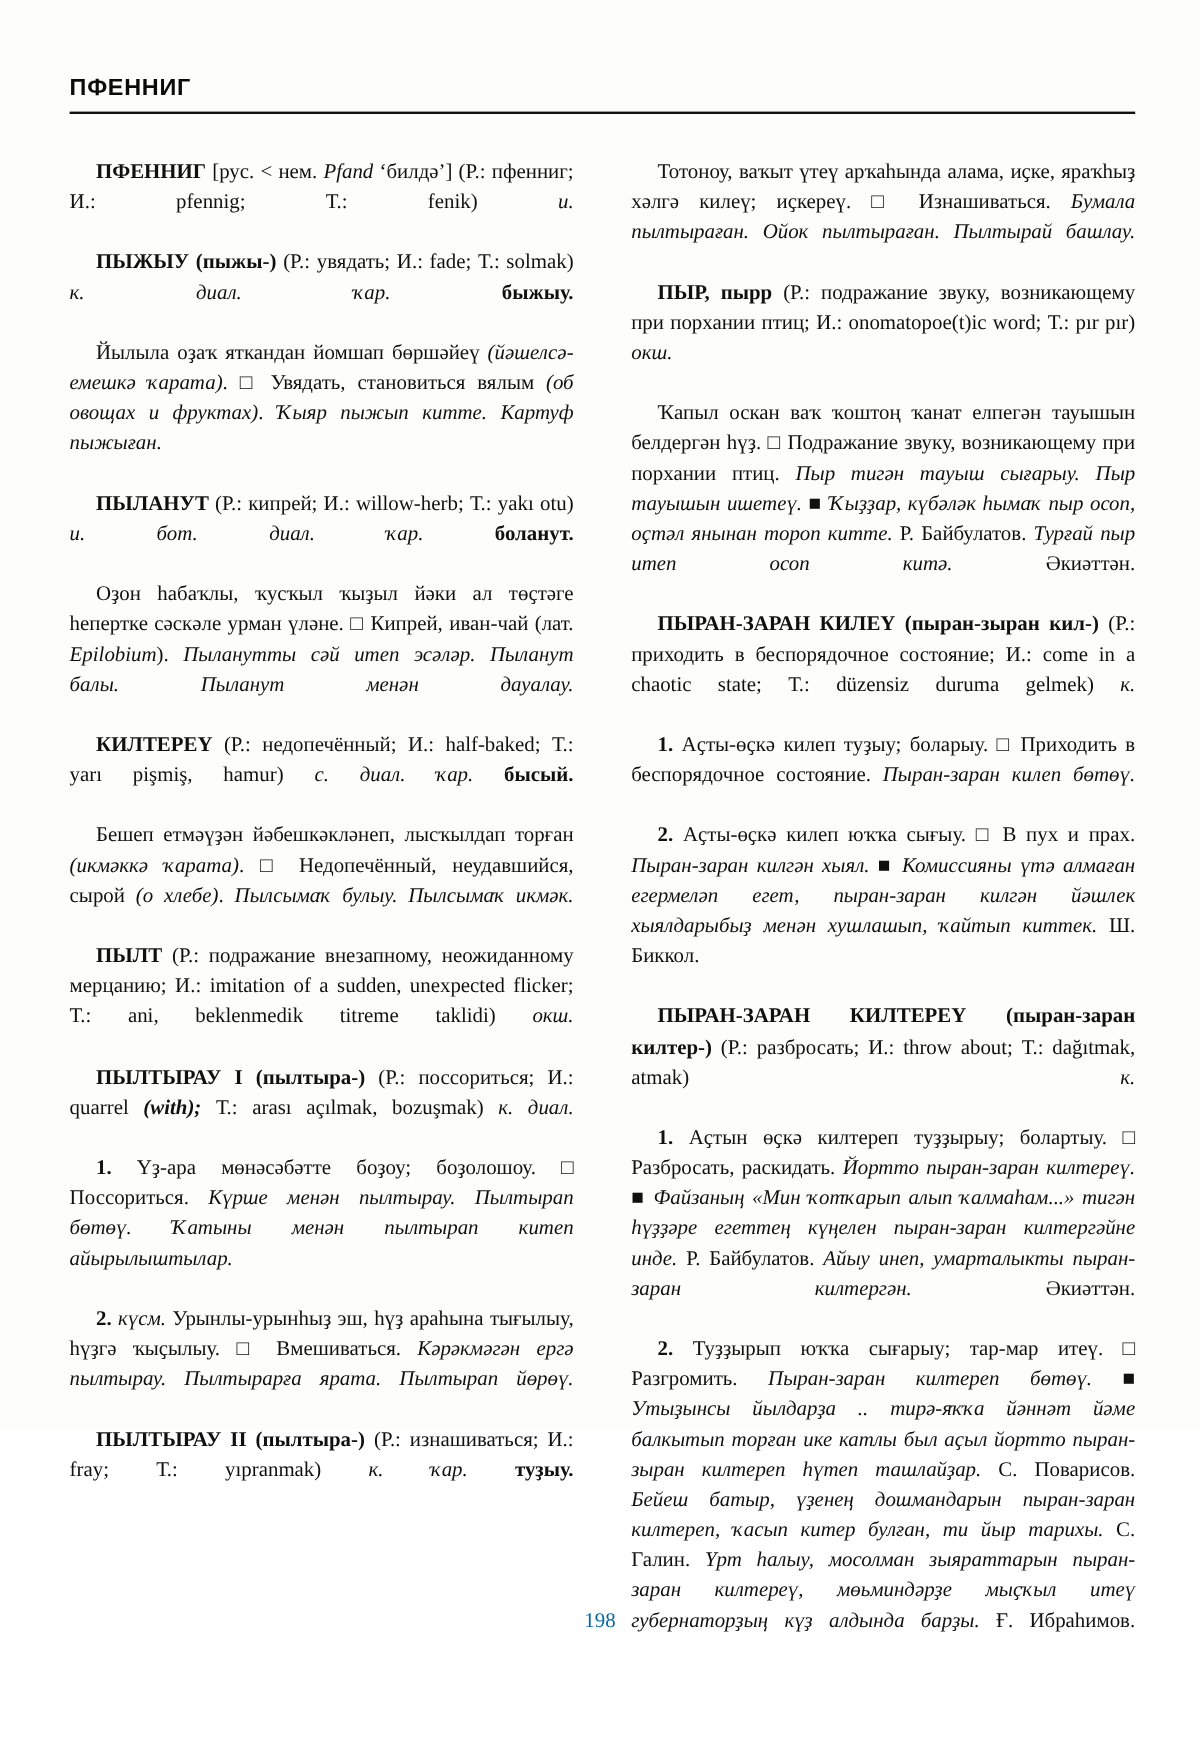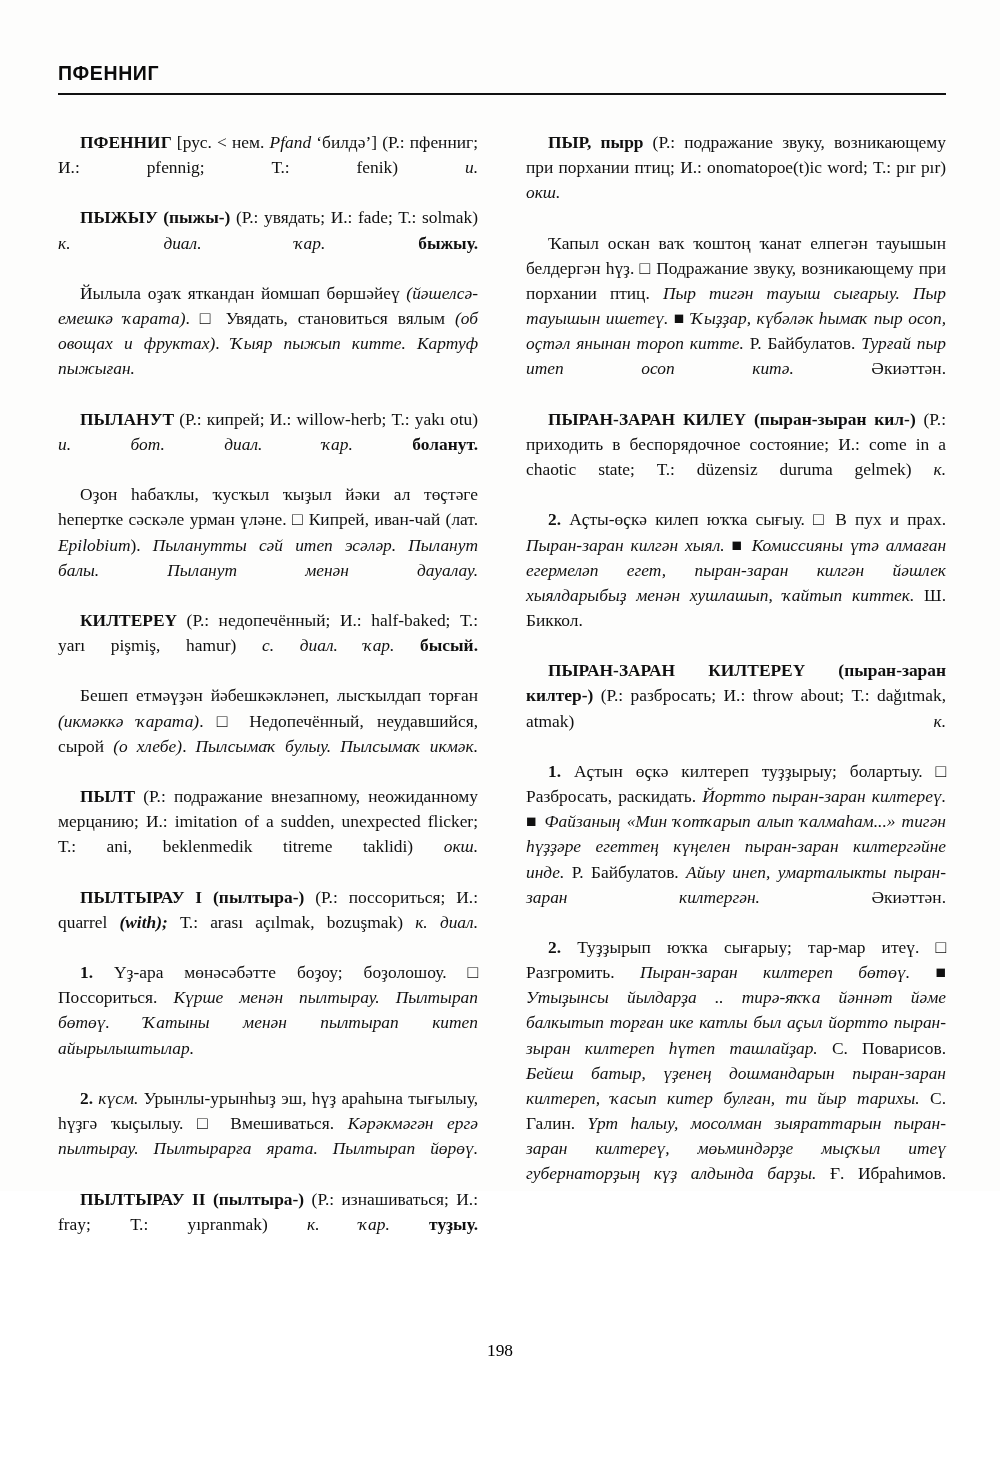--- a/index.html
+++ b/index.html
@@ -76,21 +76,21 @@
   }
   
   #folio {
     position: absolute;
     top: 1340px;
     left: 0;
     width: 1000px;
     text-align: center;
     font-size: 17.4px;
     font-family: "Liberation Serif", "DejaVu Serif", serif;
-    color: #000000;
+    color: #0369a1;
   }
 </style>
 </head>
 <body>
 
 <div id="page">
 
   <div id="runhead-wrap">
     <div id="runhead">ПФЕННИГ</div>
     <div id="runhead-rule"></div>
@@ -105,23 +105,25 @@
         <p><span>Оҙон һабаҡлы,  ҡусҡыл ҡыҙыл йәки ал төҫтәге һепертке сәскәле урман үләне. □ Кипрей, иван-чай (лат. </span><span class="i">Epilobium</span><span>). </span><span class="i">Пыланутты сәй итеп эсәләр. Пыланут балы. Пыланут менән дауалау.</span></p>
         <p><span class="b">КИЛТЕРЕҮ</span><span> (Р.: недопечённый; И.: half-baked; Т.: yarı pişmiş, hamur) </span><span class="i">с. диал. ҡар.</span><span class="b"> бысый.</span></p>
         <p><span>Бешеп етмәүҙән йәбешкәкләнеп, лысҡылдап торған </span><span class="i">(икмәккә ҡарата)</span><span>. □ Недопечённый, неудавшийся, сырой </span><span class="i">(о хлебе)</span><span>. </span><span class="i">Пылсымаҡ булыу. Пылсымаҡ икмәк.</span></p>
         <p><span class="b">ПЫЛТ</span><span> (Р.: подражание внезапному, неожиданному мерцанию; И.: imitation of a sudden, unexpected flicker; Т.: ani, beklenmedik titreme taklidi) </span><span class="i">окш.</span></p>
         <p><span class="b">ПЫЛТЫРАУ I (пылтыра-)</span><span> (Р.: поссориться; И.: quarrel </span><span class="bi">(with);</span><span> Т.: arası açılmak, bozuşmak) </span><span class="i">к. диал.</span></p>
         <p><span class="b">1.</span><span> Үҙ-ара мөнәсәбәтте боҙоу; боҙолошоу. □ Поссориться. </span><span class="i">Күрше менән пылтырау. Пылтырап бөтөү. Ҡатыны менән пылтырап китеп айырылыштылар.</span></p>
         <p><span class="b">2.</span><span class="i"> күсм.</span><span> Урынлы-урынһыҙ эш, һүҙ араһына тығылыу, һүҙгә ҡыҫылыу. □ Вмешиваться. </span><span class="i">Кәрәкмәгән ергә пылтырау. Пылтырарға ярата. Пылтырап йөрөү.</span></p>
         <p><span class="b">ПЫЛТЫРАУ II (пылтыра-)</span><span> (Р.: изнашиваться; И.: fray; Т.: yıpranmak) </span><span class="i">к. ҡар.</span><span class="b"> туҙыу.</span></p>
       </div>
     <div class="col" id="col-right">
+        <p><span>Тотоноу, ваҡыт үтеү арҡаһында алама, иҫке, яраҡһыҙ хәлгә килеү; иҫкереү. □ Изнашиваться. </span><span class="i">Бумала пылтыраған. Ойок пылтыраған. Пылтырай башлау.</span></p>
         <p><span class="b">ПЫР, пырр</span><span> (Р.: подражание звуку, возникающему при порхании птиц; И.: onomatopoe(t)ic word; Т.: pır pır) </span><span class="i">окш.</span></p>
         <p><span>Ҡапыл оскан ваҡ ҡоштоң ҡанат елпегән тауышын белдергән һүҙ. □ Подражание звуку, возникающему при порхании птиц. </span><span class="i">Пыр тигән тауыш сығарыу. Пыр тауышын ишетеү.</span><span> ■ </span><span class="i">Ҡыҙҙар, күбәләк һымаҡ пыр осоп, оҫтәл янынан тороп китте.</span><span> Р. Байбулатов. </span><span class="i">Турғай пыр итеп осоп китә.</span><span> Әкиәттән.</span></p>
         <p><span class="b">ПЫРАН-ЗАРАН КИЛЕҮ (пыран-зыран кил-)</span><span> (Р.: приходить в беспорядочное состояние; И.: come in a chaotic state; Т.: düzensiz duruma gelmek) </span><span class="i">к.</span></p>
+        <p><span class="b">1.</span><span> Аҫты-өҫкә килеп туҙыу; боларыу. □ Приходить в беспорядочное состояние. </span><span class="i">Пыран-заран килеп бөтөү.</span></p>
         <p><span class="b">2.</span><span> Аҫты-өҫкә килеп юҡҡа сығыу. □ В пух и прах. </span><span class="i">Пыран-заран килгән хыял.</span><span> ■ </span><span class="i">Комиссияны үтә алмаған егермеләп егет, пыран-заран килгән йәшлек хыялдарыбыҙ менән хушлашып, ҡайтып киттек.</span><span> Ш. Биккол.</span></p>
         <p><span class="b">ПЫРАН-ЗАРАН КИЛТЕРЕҮ (пыран-заран килтер-)</span><span> (Р.: разбросать; И.: throw about; Т.: dağıtmak, atmak) </span><span class="i">к.</span></p>
         <p><span class="b">1.</span><span> Аҫтын өҫкә килтереп туҙҙырыу; болартыу. □ Разбросать, раскидать. </span><span class="i">Йортто пыран-заран килтереү.</span><span> ■ </span><span class="i">Файзаның «Мин ҡотҡарып алып ҡалмаһам...» тигән һүҙҙәре егеттең күңелен пыран-заран килтергәйне инде.</span><span> Р. Байбулатов. </span><span class="i">Айыу инеп, умарталыкты пыран-заран килтергән.</span><span> Әкиәттән.</span></p>
         <p><span class="b">2.</span><span> Туҙҙырып юҡҡа сығарыу; тар-мар итеү. □ Разгромить. </span><span class="i">Пыран-заран килтереп бөтөү.</span><span> ■ </span><span class="i">Утыҙынсы йылдарҙа .. тирә-яҡҡа йәннәт йәме балкытып торған ике катлы был аҫыл йортто пыран-зыран килтереп һүтеп ташлайҙар.</span><span> С. Поварисов. </span><span class="i">Бейеш батыр, үҙенең дошмандарын пыран-заран килтереп, ҡасып китер булған, ти йыр тарихы.</span><span> С. Галин. </span><span class="i">Үрт һалыу, мосолман зыяраттарын пыран-заран килтереү, мөьминдәрҙе мыҫҡыл итеү губернаторҙың күҙ алдында барҙы.</span><span> Ғ. Ибраһимов.</span></p>
       </div>
   </div>
 
   <div id="folio">198</div>
 
 </div>

